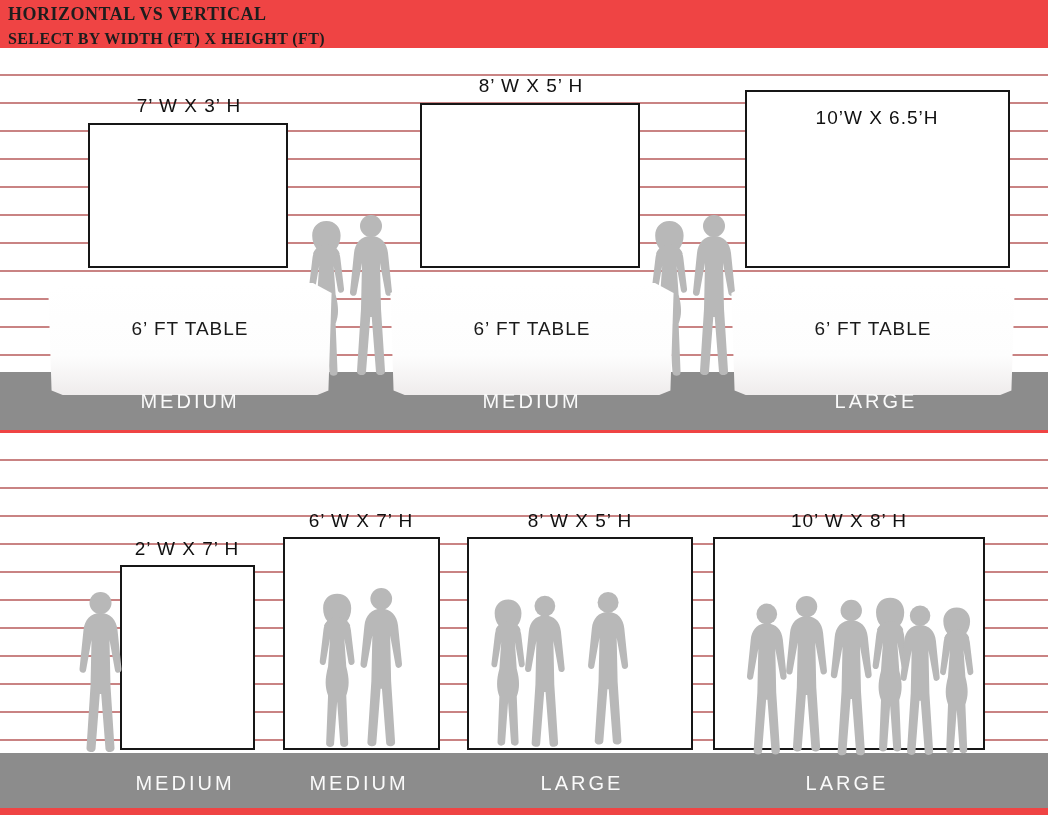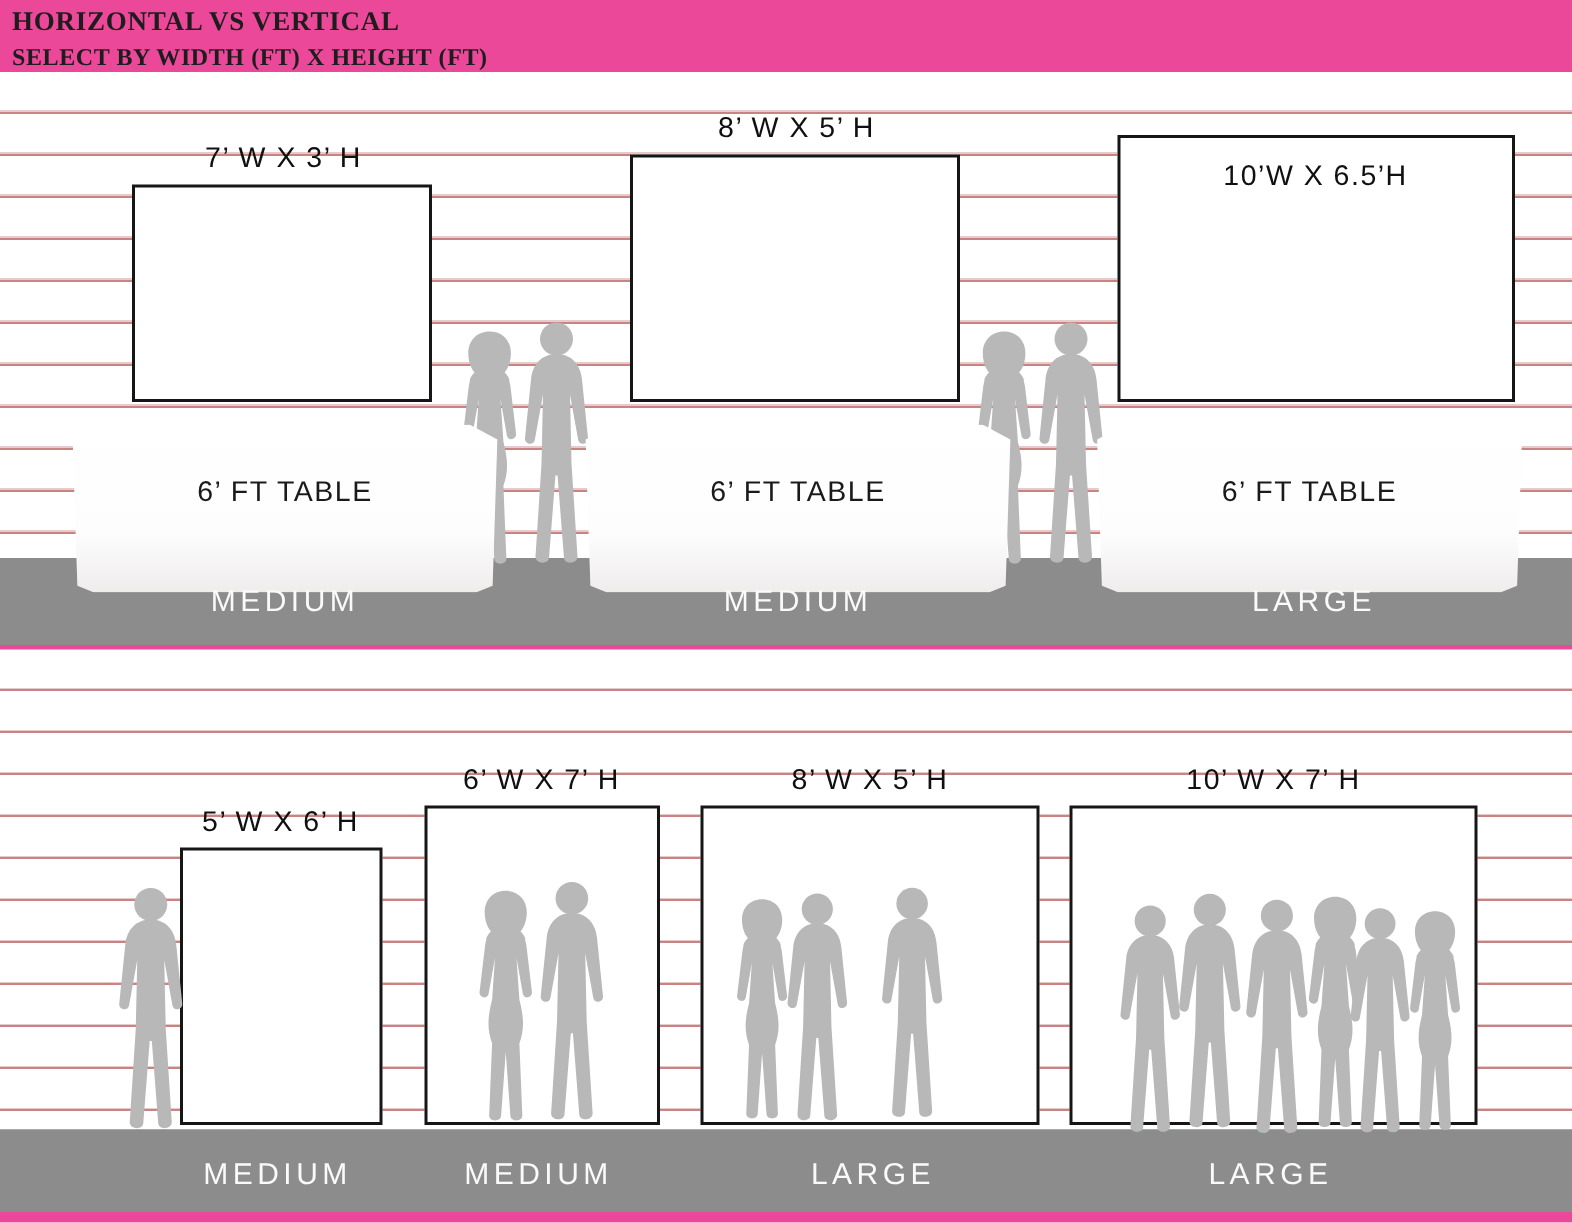--- a/index.html
+++ b/index.html
@@ -1,16 +1,16 @@
 <!DOCTYPE html>
 <html style="--stripe: #c98383; --floor: #8c8c8c; --silhouette: #b8b8b8; --ink: #1c1c1c;"><head>
 <meta charset="utf-8">
 <style>
   html,body{margin:0;padding:0;background:#fff;}
-  .canvas{position:relative;width:1048px;height:815px;background:#ec4899;overflow:hidden;
+  .canvas{position:relative;width:1048px;height:815px;background:#ef4444;overflow:hidden;
           font-family:"Liberation Sans",sans-serif;color:#1c1c1c;}
 
   
   .hdr-left{position:absolute;left:8px;top:4px;z-index:7;
             font-family:"Liberation Serif",serif;font-weight:600;color:#1d1d1d;}
   .hdr-line1{font-size:18px;letter-spacing:.5px;}
   .hdr-line2{font-size:16px;letter-spacing:.4px;margin-top:5px;font-family:Liberation Serif, serif;}
   .brand{position:absolute;right:8px;top:4px;z-index:7;font-size:21px;letter-spacing:2px;
          color:#3a3a3a;font-weight:400;}
 
@@ -115,24 +115,24 @@
   <div class="floor-label" style="left:876px;top:390px;">LARGE</div>
 
   <div class="stripes stripes-bottom"></div>
   <div class="floor floor-bottom"></div>
 
   <div class="backdrop" style="left:120px;top:565px;width:135px;height:185px;"></div>
   <div class="backdrop" style="left:283px;top:537px;width:157px;height:213px;"></div>
   <div class="backdrop" style="left:467px;top:537px;width:226px;height:213px;"></div>
   <div class="backdrop" style="left:713px;top:537px;width:272px;height:213px;"></div>
 
-  <div class="size-label" style="left:187px;top:538px;">5’ W X 6’ H</div>
+  <div class="size-label" style="left:187px;top:538px;">2’ W X 7’ H</div>
   <div class="size-label" style="left:361px;top:510px;">6’ W X 7’ H</div>
   <div class="size-label" style="left:580px;top:510px;">8’ W X 5’ H</div>
-  <div class="size-label" style="left:849px;top:510px;">10’ W X 7’ H</div>
+  <div class="size-label" style="left:849px;top:510px;">10’ W X 8’ H</div>
 
   <svg class="silhouette" style="left:60px;top:590px;" width="74" height="170" viewBox="-7 0 67 170">
       <use href="#sil-man"></use>
     </svg>
   <svg class="silhouette" style="left:308px;top:586px;" width="103" height="170" viewBox="0 0 104 172">
       <use href="#sil-couple"></use>
     </svg>
   <svg class="silhouette" style="left:480px;top:590px;" width="157" height="164" viewBox="0 0 164 172">
       <use href="#sil-trio"></use>
     </svg>

